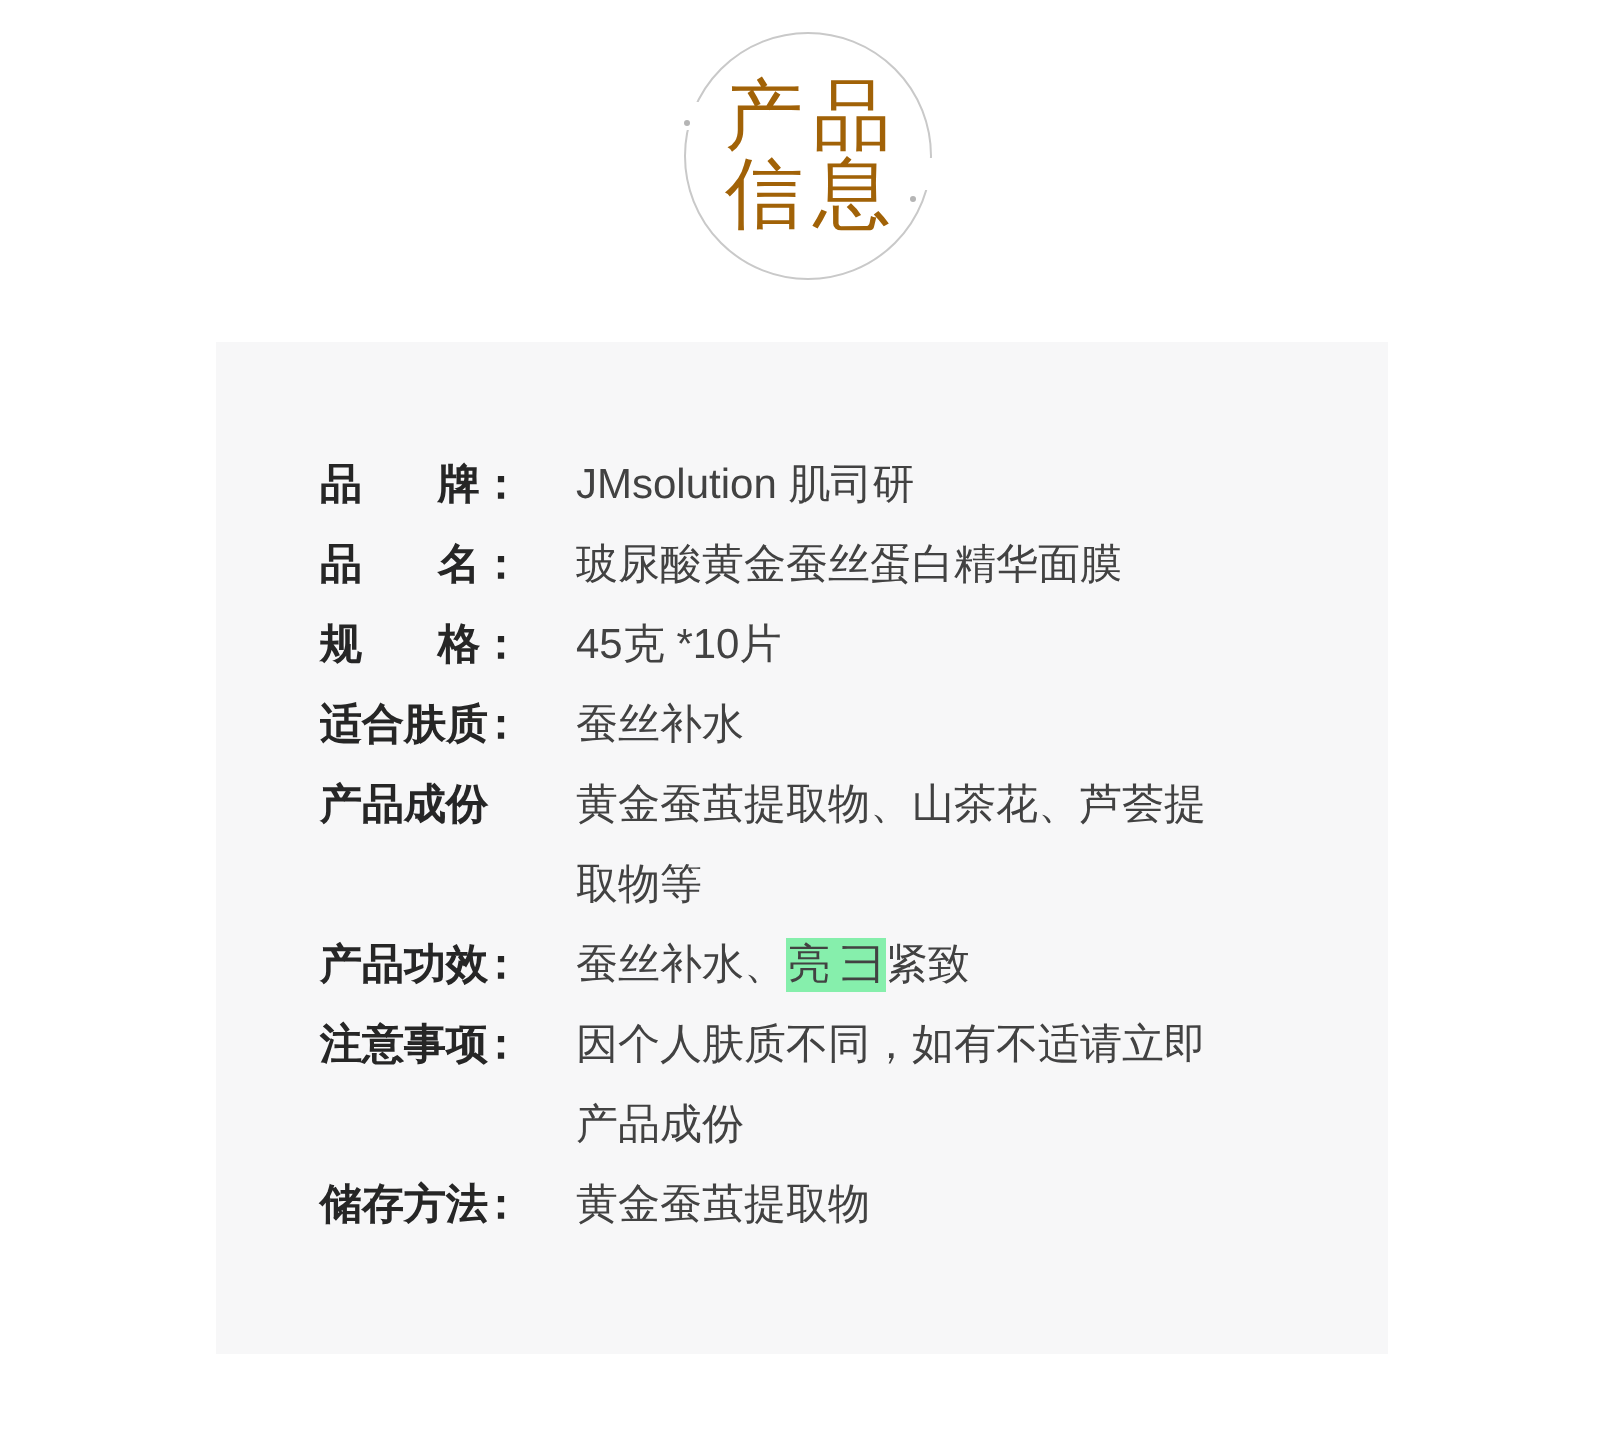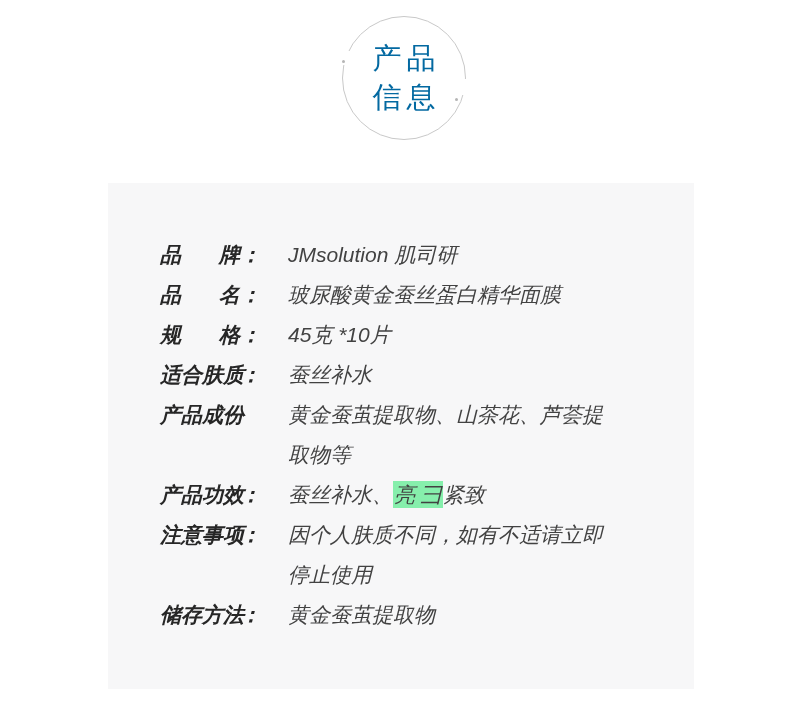--- a/index.html
+++ b/index.html
@@ -27,22 +27,22 @@
     height: 124px;
     border: 1.5px solid #c9c9c9;
     border-radius: 50%;
     display: flex;
     align-items: center;
     justify-content: center;
     box-sizing: border-box;
   }
   .badge-text {
     text-align: center;
-    color: #0369a1;
-    font-size: 29px;
+    color: #a16207;
+    font-size: 39px;
     line-height: 39px;
     letter-spacing: 5px;
     padding-left: 5px; 
     white-space: pre-line;
   }
   
   .ring-gap {
     position: absolute;
     background: #ffffff;
   }
@@ -56,27 +56,26 @@
     border-radius: 50%;
     background: #b5b5b5;
   }
   .ring-dot.dot-left  { left: -1px;  top: 43px; }
   .ring-dot.dot-right { right: 7px;  top: 81px; }
 
   
   .spec-panel {
     position: absolute;
     left: 108px;
-    top: 183px;
+    top: 171px;
     width: 586px;
     height: 506px;
     background: #f7f7f8;
     box-sizing: border-box;
     padding: 52px 30px 0 52px;
-    font-style: italic;
   }
   .spec-row {
     display: flex;
     align-items: flex-start;
     font-size: 21px;
     line-height: 40px;
   }
   .spec-label-cell {
     flex: 0 0 128px;
     color: #262626;
@@ -145,21 +144,21 @@
     </div>
 
     <div class="spec-row">
       <div class="spec-label-cell"><span class="spec-label">产品功效</span><span class="spec-colon">：</span></div>
       <div class="spec-value"><span>蚕丝补水、</span><span class="patched">亮 彐</span><span>紧致</span></div>
     </div>
 
     <div class="spec-row">
       <div class="spec-label-cell"><span class="spec-label">注意事项</span><span class="spec-colon">：</span></div>
       <div class="spec-value">因个人肤质不同，如有不适请立即
-停止使用</div>
+产品成份</div>
     </div>
 
     <div class="spec-row">
       <div class="spec-label-cell"><span class="spec-label">储存方法</span><span class="spec-colon">：</span></div>
       <div class="spec-value">黄金蚕茧提取物</div>
     </div>
 
   </div>
 </div>
 

